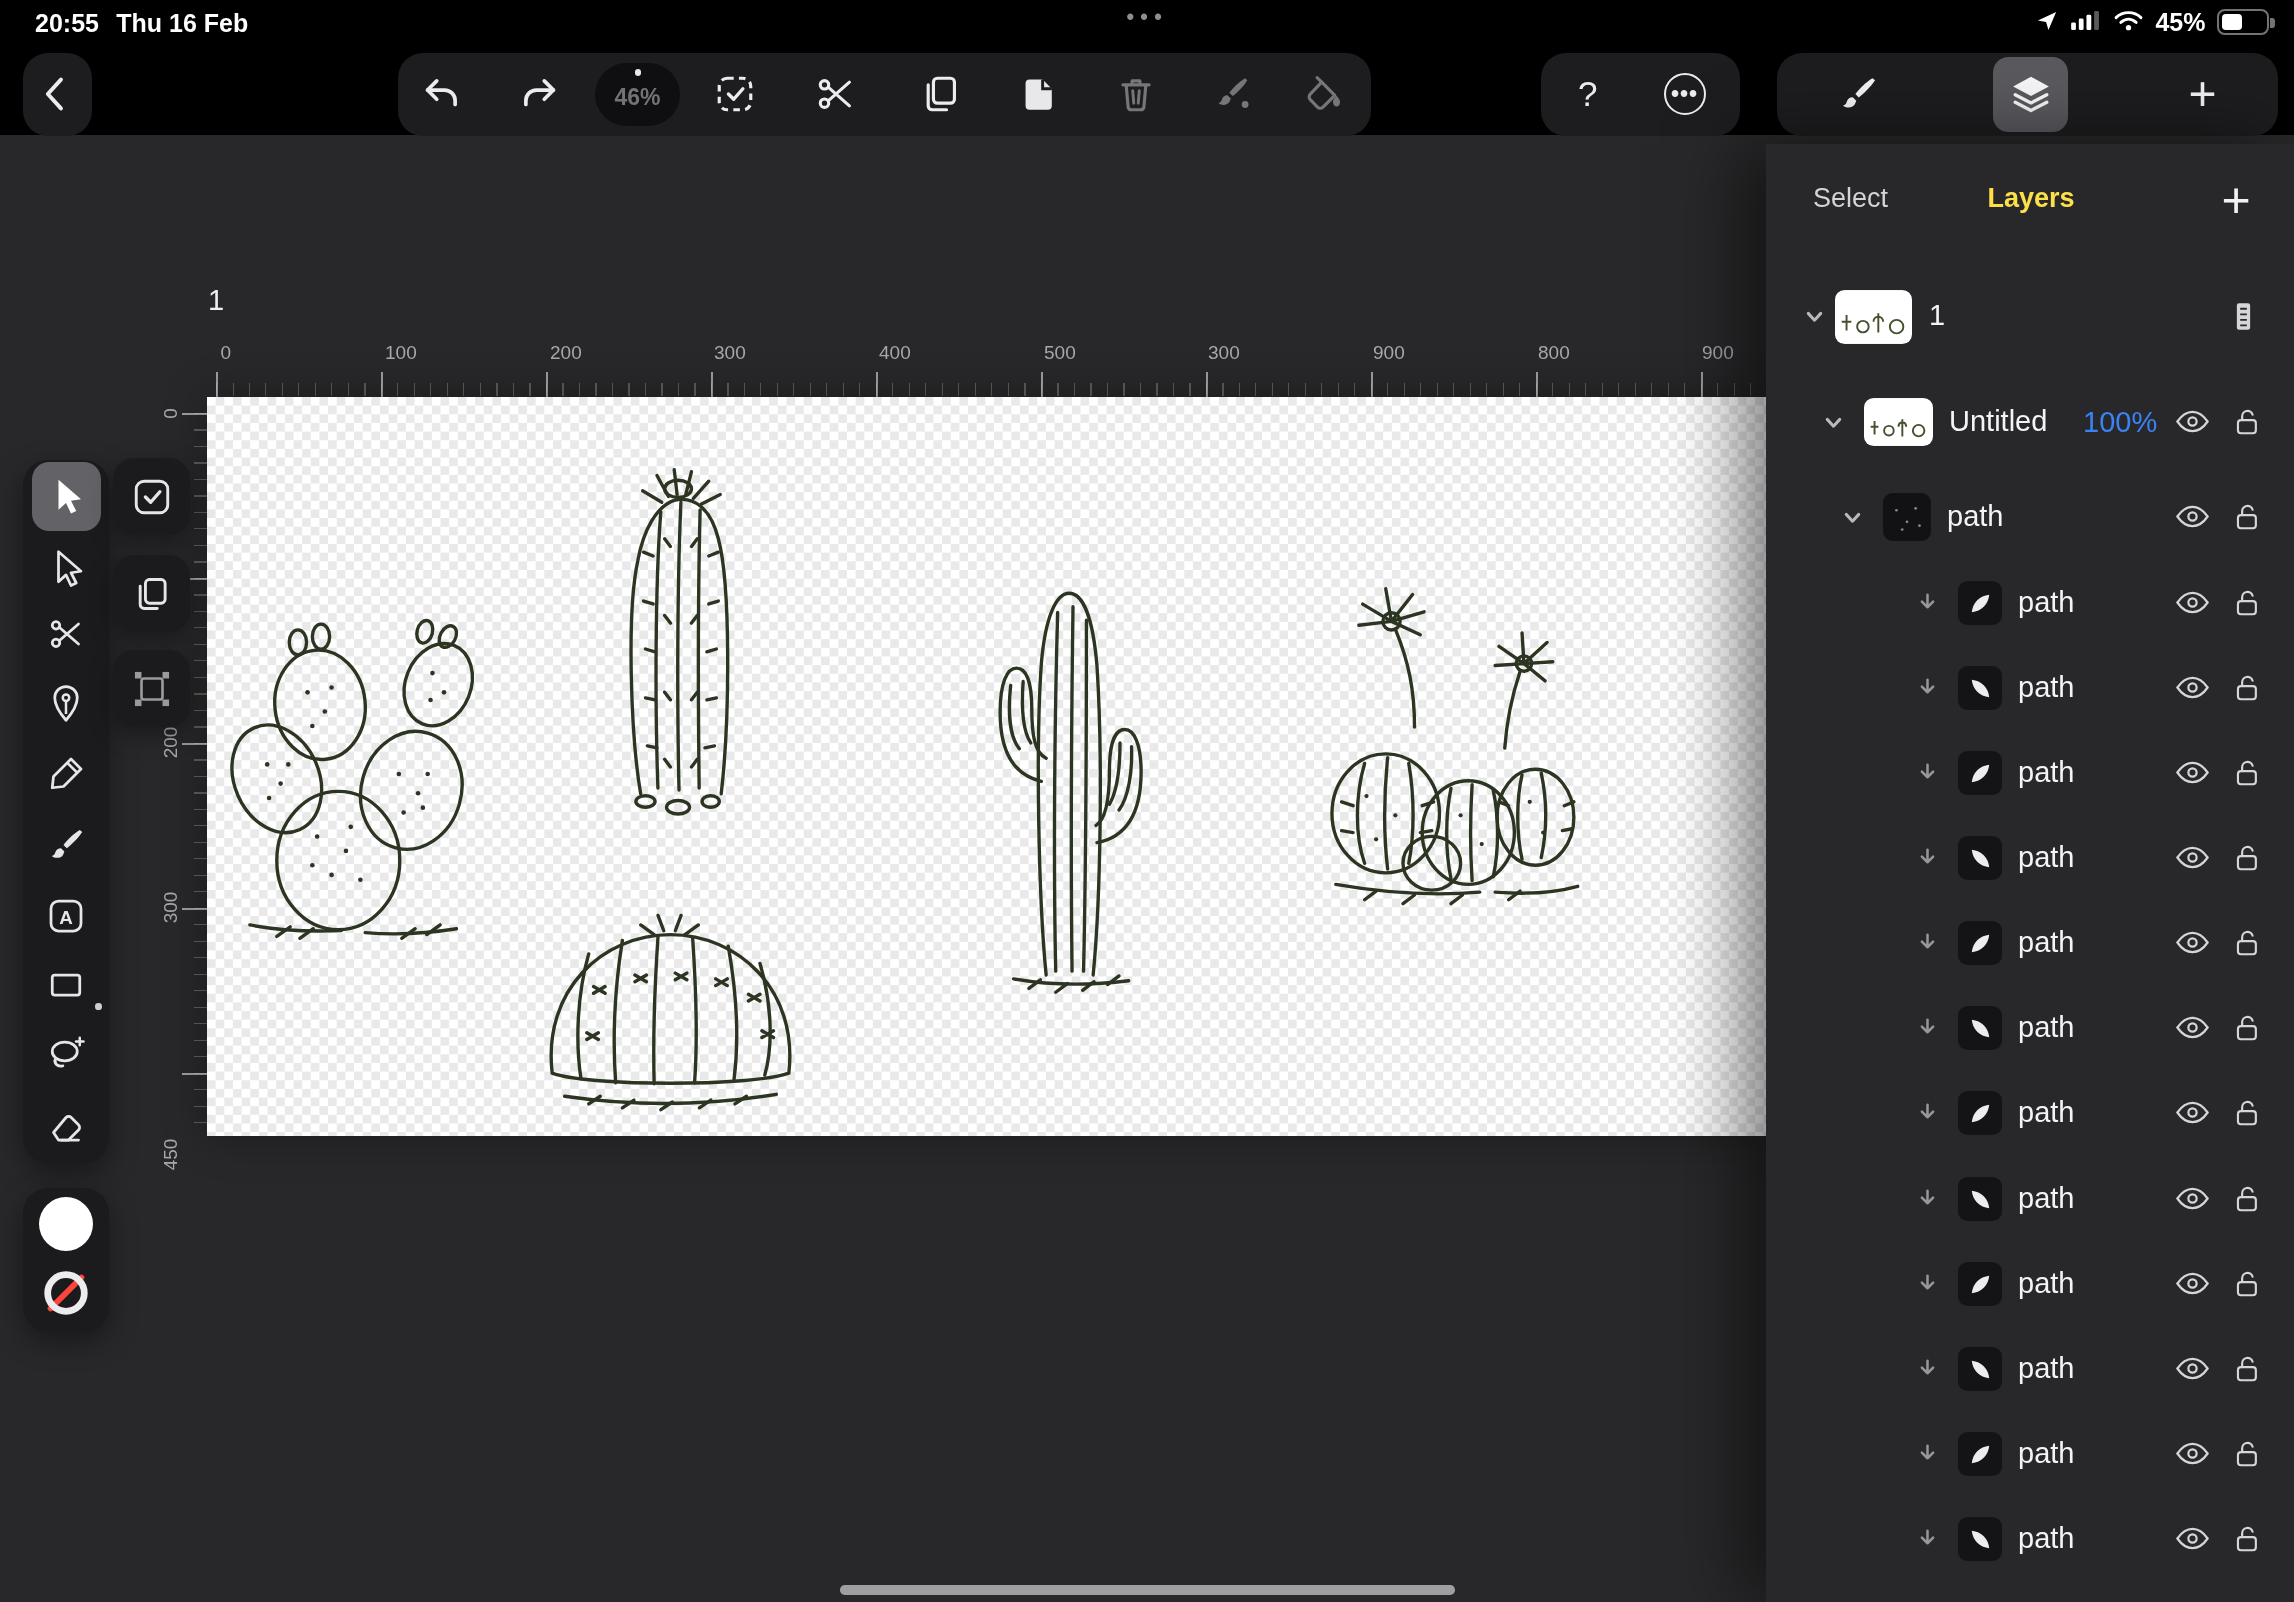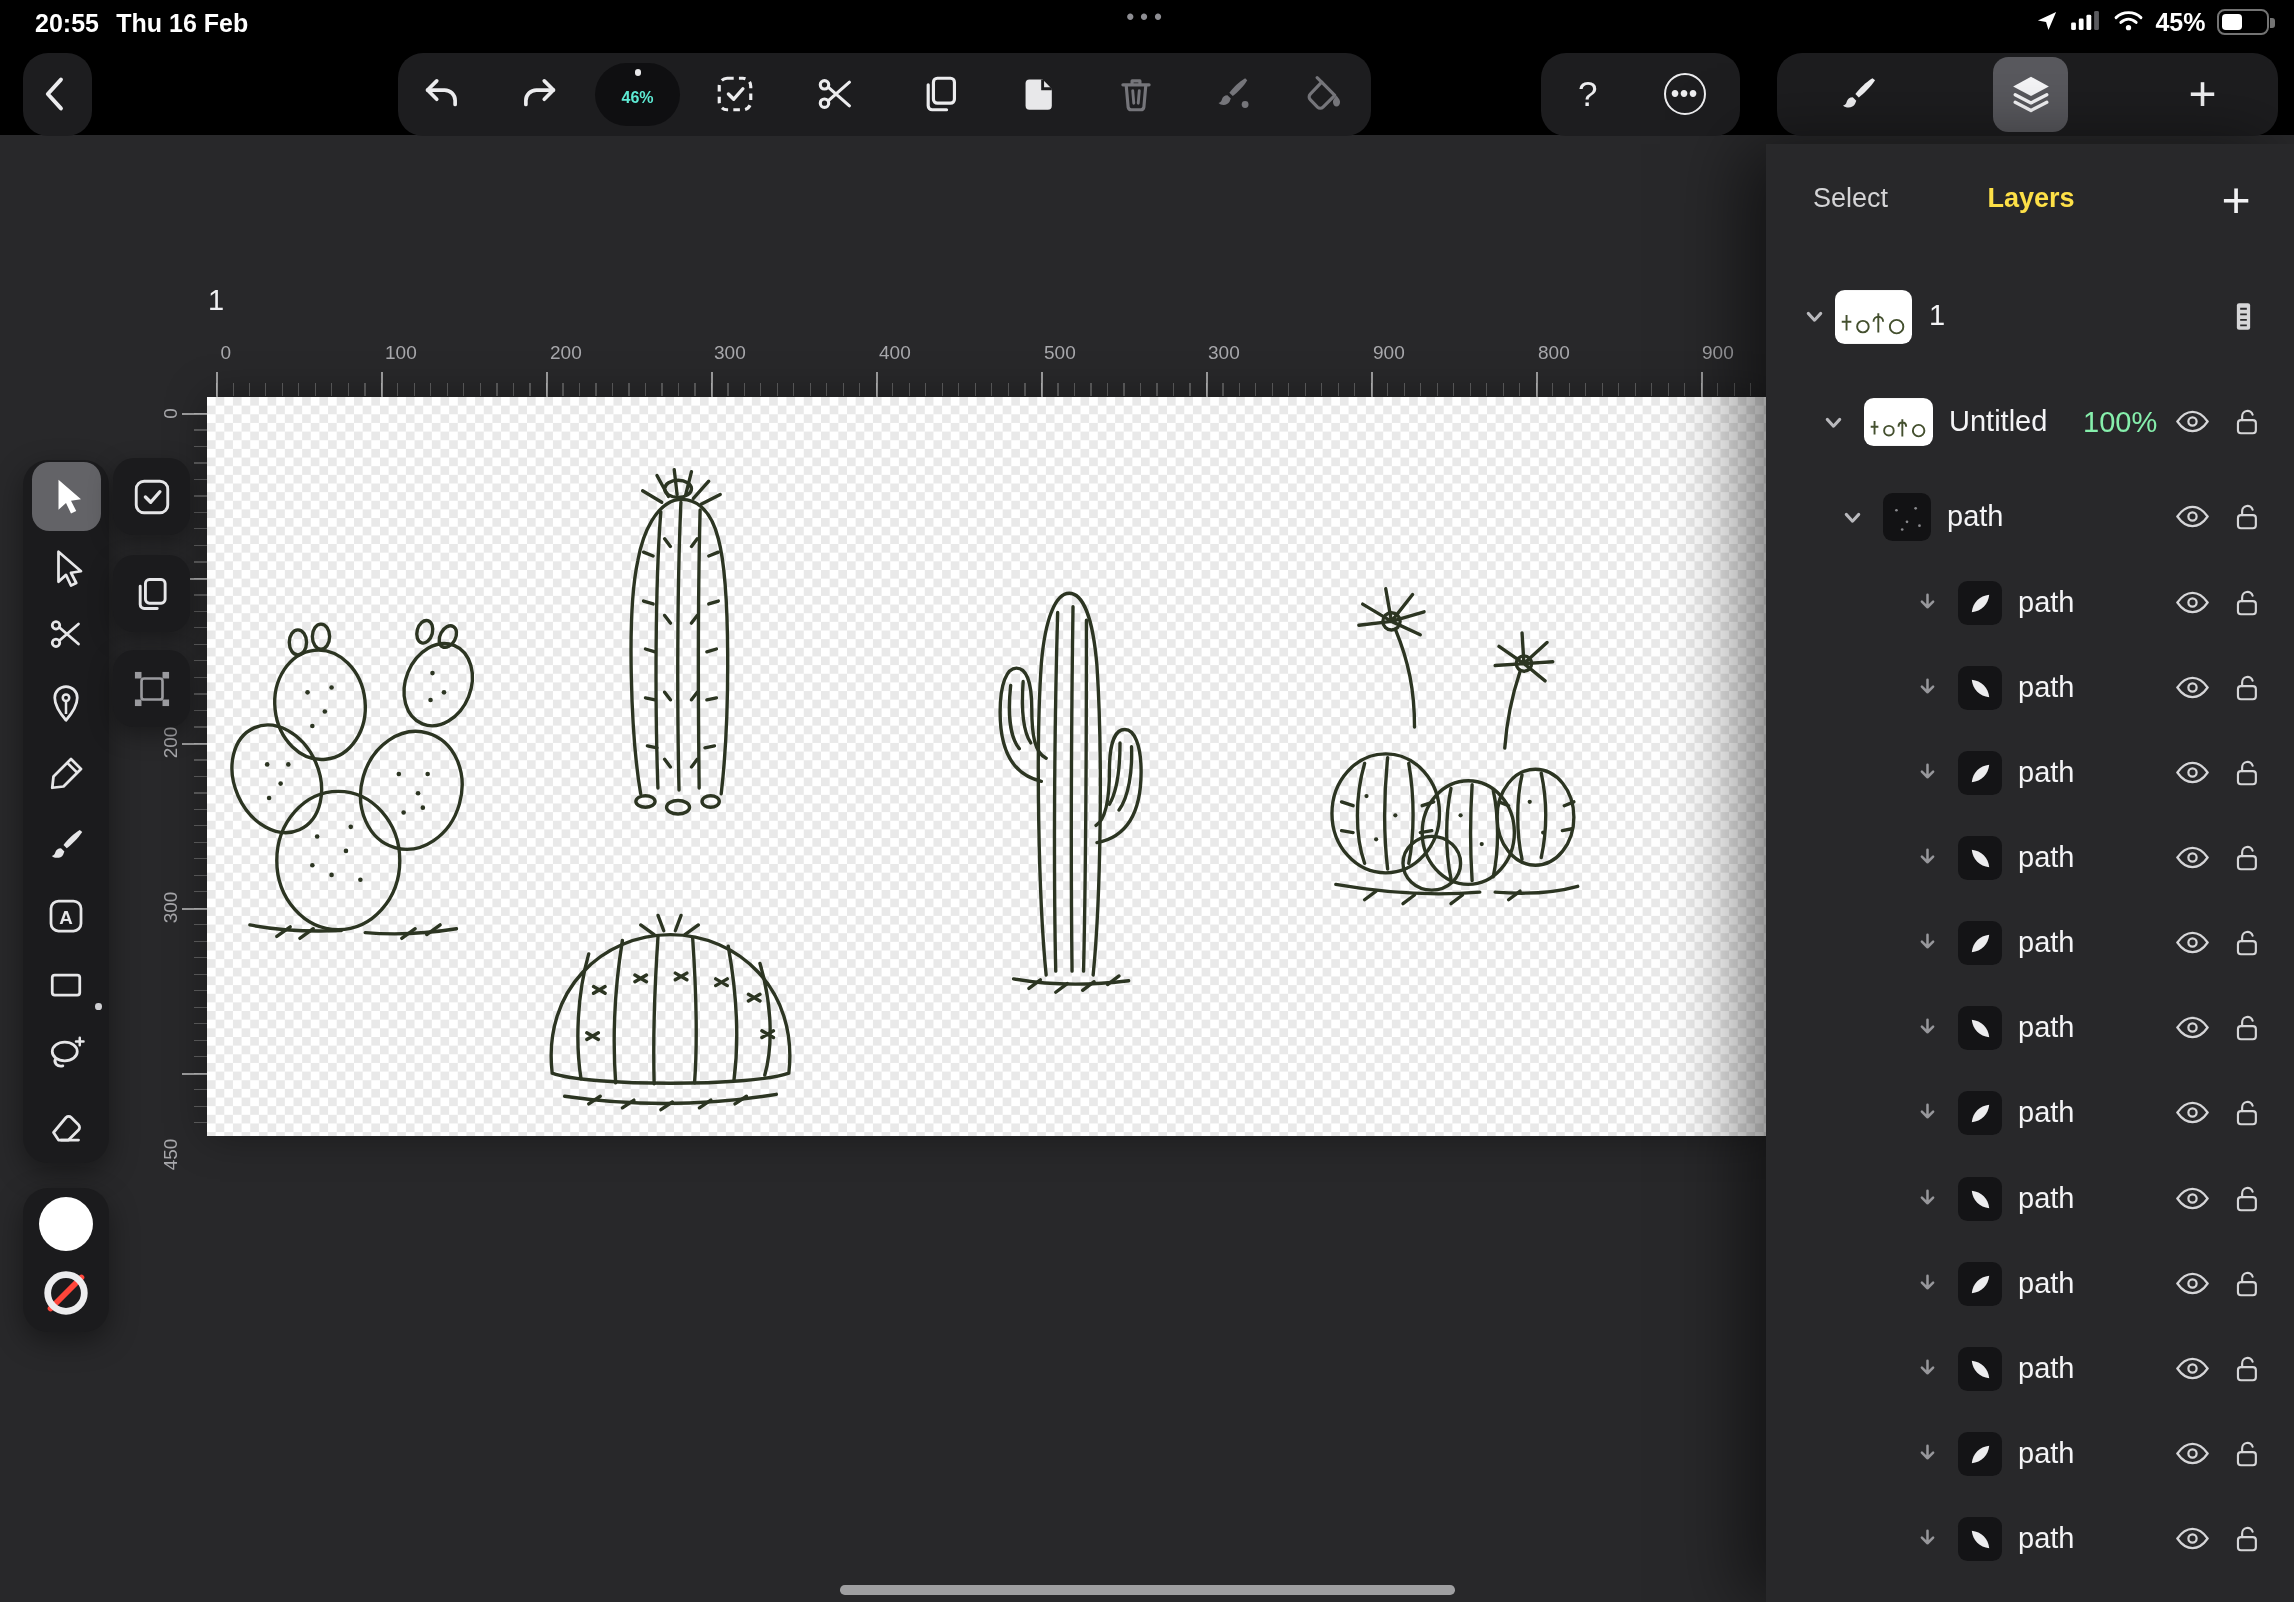--- a/index.html
+++ b/index.html
@@ -23,21 +23,21 @@
 
   
   .pill{position:absolute;top:53px;height:83px;background:#1d1d1f;border-radius:25px}
   .icon-btn{position:absolute;top:10.6px;width:61px;height:61px;display:flex;align-items:center;justify-content:center;border-radius:15.4px}
   .icon-btn svg{width:42px;height:42px}
   .glyph{font-size:35px;color:#ececee;font-weight:400}
   .title-text{position:absolute;left:25px;top:25px;font-size:26px;font-weight:600;color:#fff;white-space:nowrap}
   .chev-circle{position:absolute;right:17.3px;top:22px;width:38px;height:38px;border-radius:50%;background:#3a3a3e;display:flex;align-items:center;justify-content:center}
   .zoom-pill{position:absolute;left:197px;top:9.6px;width:85px;height:63px;background:#0f0f11;border-radius:32px;display:flex;align-items:center;justify-content:center}
   .zoom-pill .dot{position:absolute;top:6.7px;left:50%;margin-left:-2.9px;width:6.7px;height:6.7px;border-radius:50%;background:#e8e8ea}
-  .zoom-pill .z{font-size:16px;font-weight:600;color:#5eead4;margin-top:7.7px}
+  .zoom-pill .z{font-size:23px;font-weight:600;color:#737373;margin-top:7.7px}
   .ellipsis-circle{width:42px;height:42px;border:2.9px solid #ececee;border-radius:50%;display:flex;align-items:center;justify-content:center;color:#ececee;font-size:23px;letter-spacing:1px;font-weight:700}
   .sel-square{position:absolute;left:216px;top:3.8px;width:75px;height:75px;background:#59595e;border-radius:15.4px;display:flex;align-items:center;justify-content:center}
   .plus-glyph{font-size:48px;font-weight:300;color:#f2f2f4;line-height:1}
 
   
   .artboard-num{position:absolute;left:208px;top:284px;font-size:29px;color:#f0f0f2}
   .h-ruler{position:absolute;left:207px;top:338px;width:1559px;height:59px}
   .h-major{position:absolute;left:8.6px;top:34px;width:1547px;height:25px;
     background:repeating-linear-gradient(to right,rgba(255,255,255,.55) 0 1.9px,transparent 1.9px 165px)}
   .h-minor{position:absolute;left:8.6px;top:45px;width:1547px;height:13.4px;
@@ -71,21 +71,21 @@
   .layers-panel{position:absolute;left:1766px;top:144px;width:528px;height:1458px;background:#28282a;box-shadow:-25px 0 67px rgba(0,0,0,.5)}
   .lp-header{position:absolute;top:25px;left:0;width:100%;height:65px}
   .lp-tab{position:absolute;top:14px;font-size:27px}
   .lp-tab.select{left:29px;width:111px;text-align:center;color:#d4d4d6;font-weight:500}
   .lp-tab.layers{left:198px;width:134px;text-align:center;color:#fde047;font-weight:700}
   .lp-add{position:absolute;left:441px;top:1.9px;width:58px;height:58px;display:flex;align-items:center;justify-content:center;font-size:50px;font-weight:300;color:#f2f2f4}
   .layer-row{position:absolute;left:0;width:528px;height:77px}
   .lr-chev{position:absolute;top:23px;width:31px;height:31px;display:flex;align-items:center;justify-content:center}
   .lr-thumb{position:absolute;border-radius:9.6px;overflow:hidden}
   .lr-name{position:absolute;top:21px;font-size:29px;color:#f4f4f6;white-space:nowrap}
-  .lr-pct{position:absolute;left:317px;top:22px;font-size:29px;color:#86efac}
+  .lr-pct{position:absolute;left:317px;top:22px;font-size:29px;color:#3b82f6}
   .lr-eye{position:absolute;left:410px;top:26px;width:33px;height:25px}
   .lr-lock{position:absolute;left:468px;top:23px;width:27px;height:31px}
   .nest-arrow{position:absolute;left:149px;top:25px;width:25px;height:27px}
   .path-thumb{position:absolute;left:192px;top:16.3px;width:44px;height:44px;background:#141416;border-radius:9.6px;display:flex;align-items:center;justify-content:center}
   .path-thumb svg{width:31px;height:31px}
 
   .home-indicator{position:absolute;left:840px;top:1585px;width:615px;height:9.6px;border-radius:4.8px;background:#9f9fa1}
 </style>
 </head>
 <body>

